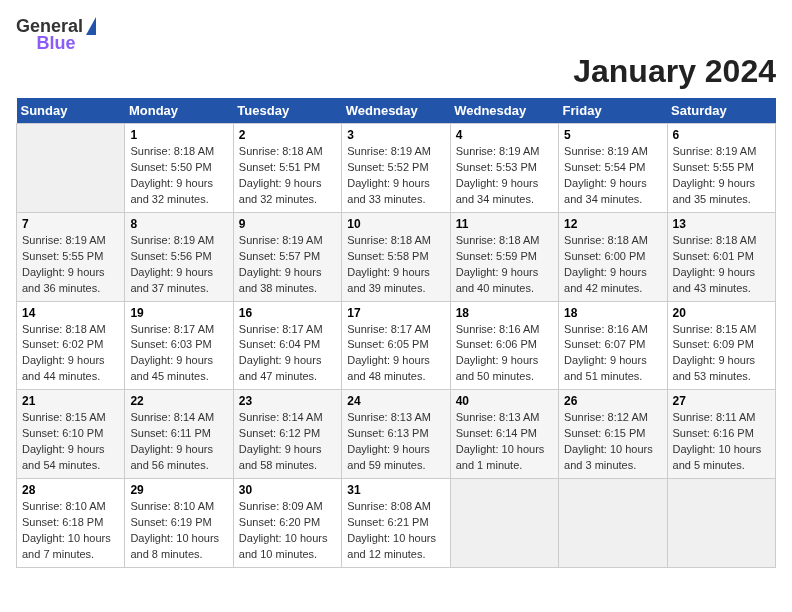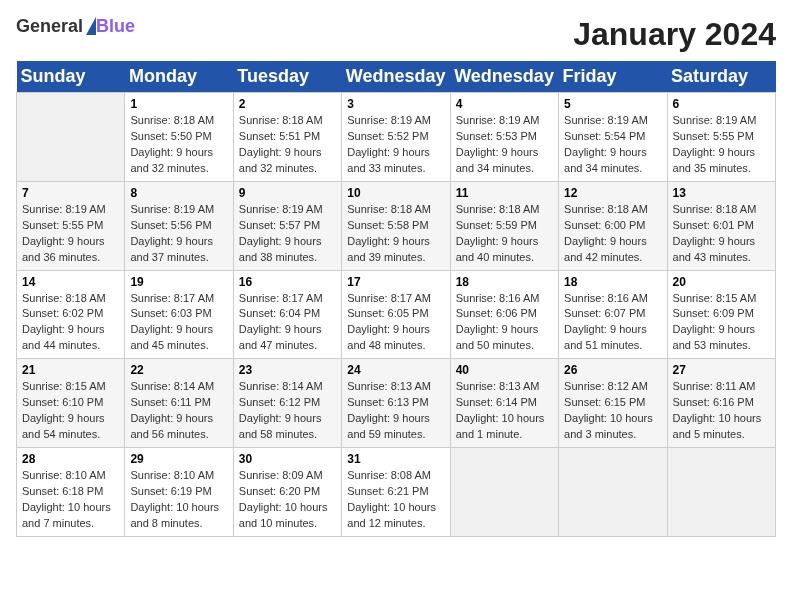--- a/index.html
+++ b/index.html
@@ -26,41 +26,42 @@
       font-weight: bold;
       color: #333;
     }
     .logo-text-blue {
       font-size: 18px;
       font-weight: bold;
       color: #8b5cf6;
     }
     .title-area {
       text-align: right;
+      margin-top: 37px;
     }
     .month-title {
       font-size: 32px;
       font-weight: bold;
       color: #222;
     }
     .location-subtitle {
       font-size: 15px;
       color: #444;
     }
     table {
       width: 100%;
       border-collapse: collapse;
       font-size: 11px;
     }
     thead tr th {
       background-color: #2255aa;
       color: #fff;
       padding: 5px 4px;
       text-align: left;
-      font-size: 18px;
+      font-size: 13px;
       font-weight: bold;
     }
     tbody tr td {
       border: 1px solid #ccc;
       vertical-align: top;
       padding: 4px 5px;
       min-height: 70px;
       width: 108px;
     }
     tbody tr:nth-child(even) td {
@@ -82,21 +83,21 @@
     }
     .empty-cell {
       background-color: #f0f0f0 !important;
     }
   </style>
 </head>
 <body>
 
 <div class="header-area">
   <div class="logo">
-    <div style="display:flex; flex-direction:row; align-items:flex-end;">
+    <div style="display:flex; flex-direction:column; align-items:center;">
       <div style="display:flex; align-items:center;">
         <span class="logo-text-general">General</span>
         <div style="width:0;height:0;border-left:10px solid transparent;border-bottom:18px solid #2255aa;margin-left:3px;margin-bottom:2px;"></div>
       </div>
       <span class="logo-text-blue" style="margin-top:-4px;">Blue</span>
     </div>
   </div>
   <div class="title-area">
     <div class="month-title">January 2024</div>
   </div>

